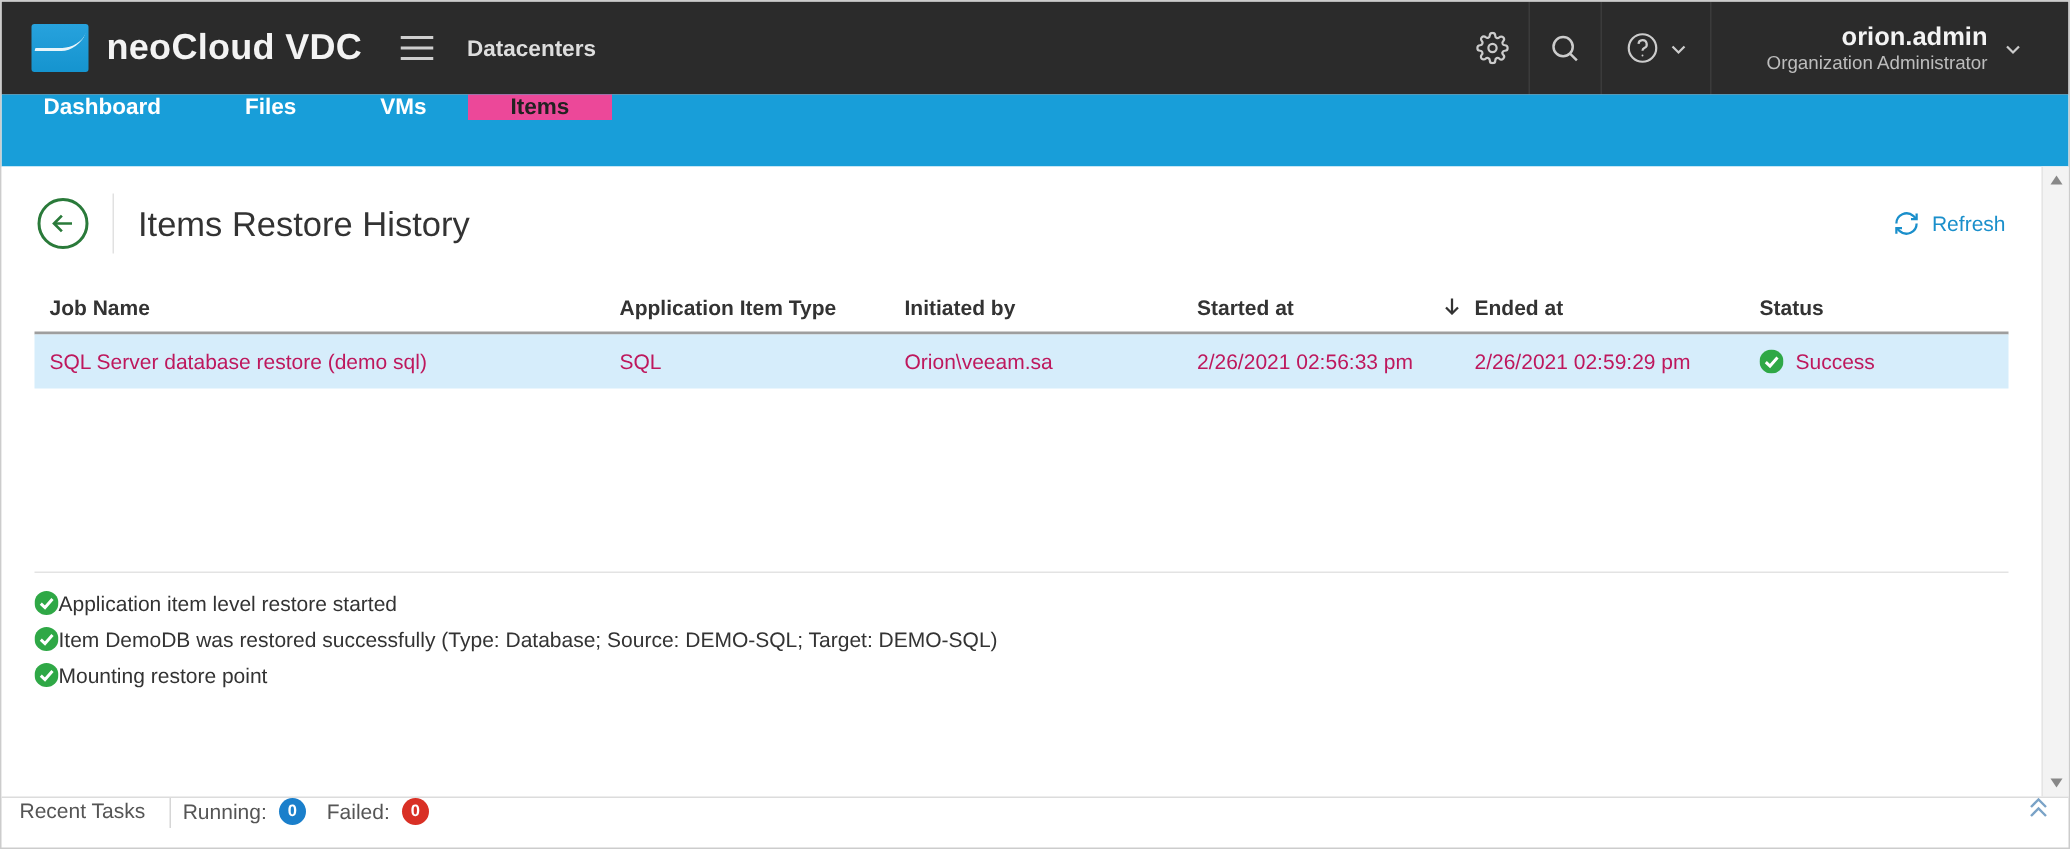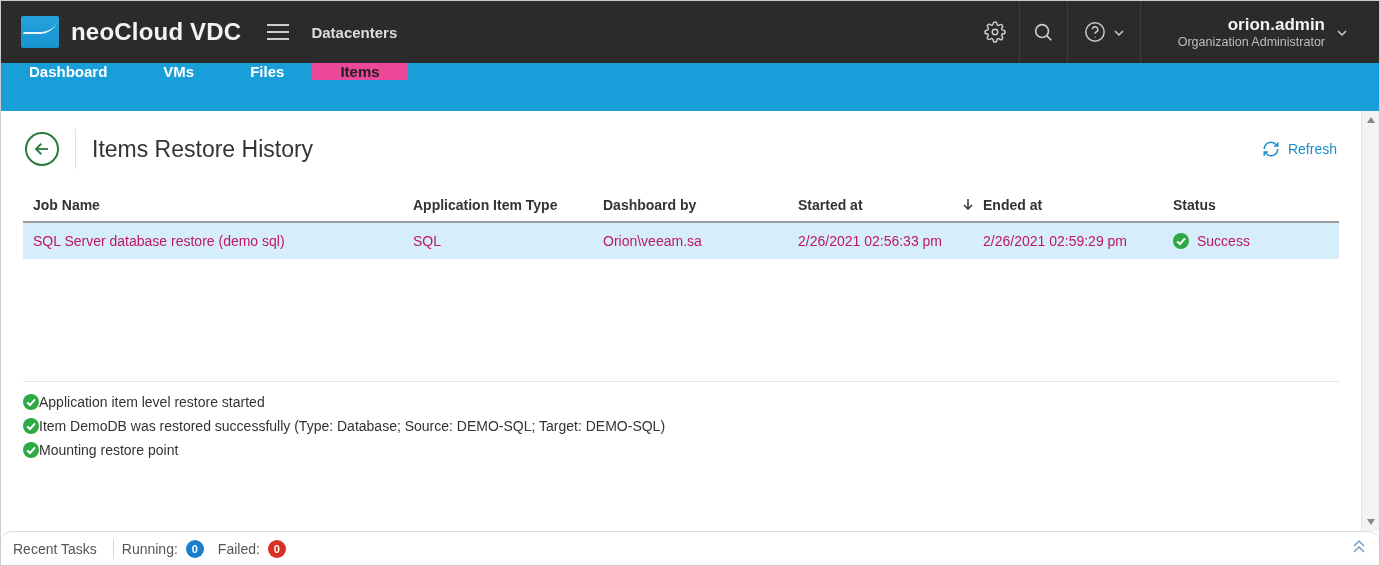--- a/index.html
+++ b/index.html
@@ -60,21 +60,21 @@
     .trow { display:flex; padding: 10px 10px; background:#d6edfb; color:#be185d; }
     .status-ico { display:inline-flex; }
 
     
     .divider { height:1px; background:#e3e3e3; margin: 122px 22px 0 22px;}
     .loglist { padding: 12px 22px 10px 22px; display:flex; flex-direction:column; gap:8px; }
     .logrow { display:flex; align-items:center; color:#333; }
     .logrow .status-ico { flex-shrink:0; }
 
     
-    .bottombar { display:flex; align-items:center; height:34px; border-top:1px solid #dcdcdc; padding: 0 12px; font-size:14px; color:#555;border-radius:11px; }
+    .bottombar { display:flex; align-items:flex-start; height:34px; border-top:1px solid #dcdcdc; padding: 0 12px; font-size:14px; color:#555; }
     .bb-label { padding-right:8px; }
     .bb-sep { width:1px; height:20px; background:#d6d6d6; margin:0 8px;}
     .bb-stat { display:flex; align-items:center; gap:8px; color:#555; }
     .badge { display:inline-flex; align-items:center; justify-content:center; min-width:18px; height:18px; border-radius:9px; color:#fff; font-size:11px; font-weight:700; padding:0 5px;}
     .badge.blue { background:#1a7fcb; }
     .badge.red { background:#d93025; }
     .bb-expand { margin-left:auto; color:#7aa3c7; cursor:pointer;}
   </style>
 </head>
 <body>
@@ -125,22 +125,22 @@
       </div>
       <span class="chev-down"><svg width="10" height="8" viewBox="0 0 10 8">
             <path d="M1 2 L5 6 L9 2" stroke="#ccc" stroke-width="1.5" fill="none"></path>
           </svg></span>
     </div>
   </div>
 </div>
 
 <div class="tabbar">
   <div class="tab">Dashboard</div>
+  <div class="tab">Files</div>
   <div class="tab">VMs</div>
-  <div class="tab">Files</div>
   <div class="tab active">Items</div>
 </div>
 
 <div class="content-outer">
   <div class="content">
 
     <div class="page-header">
       <div class="back-btn">
         <svg width="18" height="18" viewBox="0 0 24 24" fill="none" stroke="#2a7a3a" stroke-width="2.4">
             <line x1="20" y1="12" x2="5" y2="12"></line>
@@ -157,21 +157,21 @@
             <polyline points="3 21 3 16 8 16"></polyline>
           </svg>
         <span>Refresh</span>
       </div>
     </div>
 
     <div class="table">
       <div class="thead">
         <div class="col-job">Job Name</div>
         <div class="col-type">Application Item Type</div>
-        <div class="col-init">Dashboard by</div>
+        <div class="col-init">Initiated by</div>
         <div class="col-start">
           <span>Started at</span>
           <span class="sort-arrow"><svg width="10" height="12" viewBox="0 0 10 12">
                 <line x1="5" y1="1" x2="5" y2="10" stroke="#333" stroke-width="1.5"></line>
                 <polyline points="1 7 5 11 9 7" fill="none" stroke="#333" stroke-width="1.5"></polyline>
               </svg></span>
         </div>
         <div class="col-end">Ended at</div>
         <div class="col-status">Status</div>
       </div>

